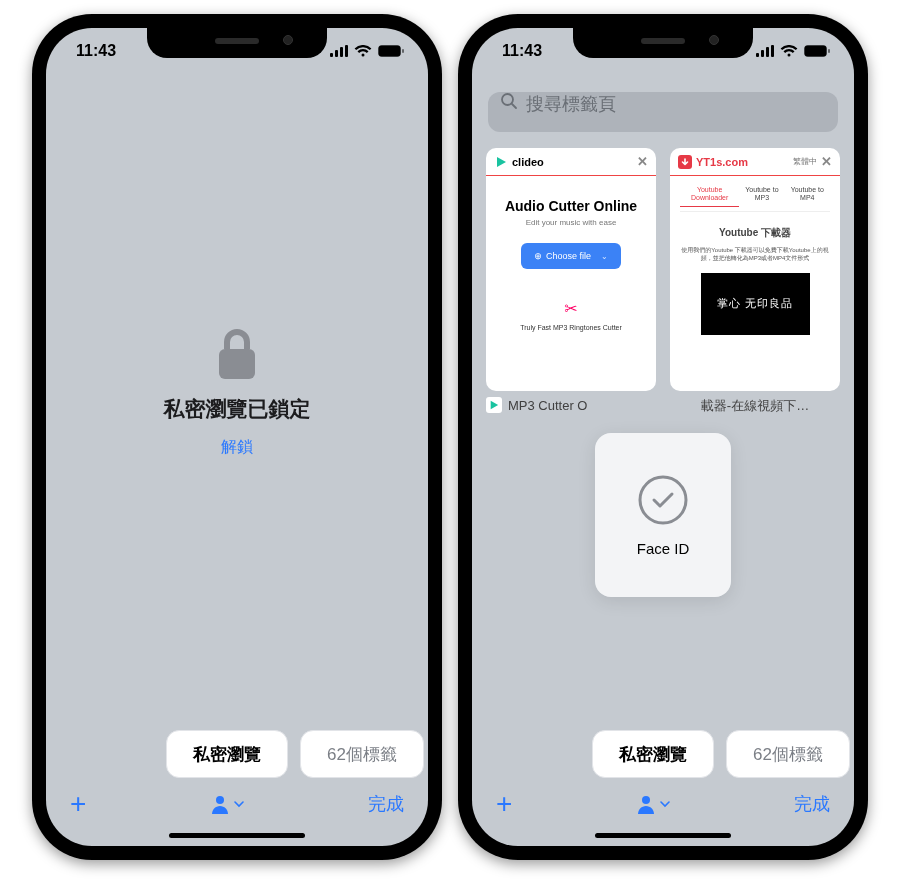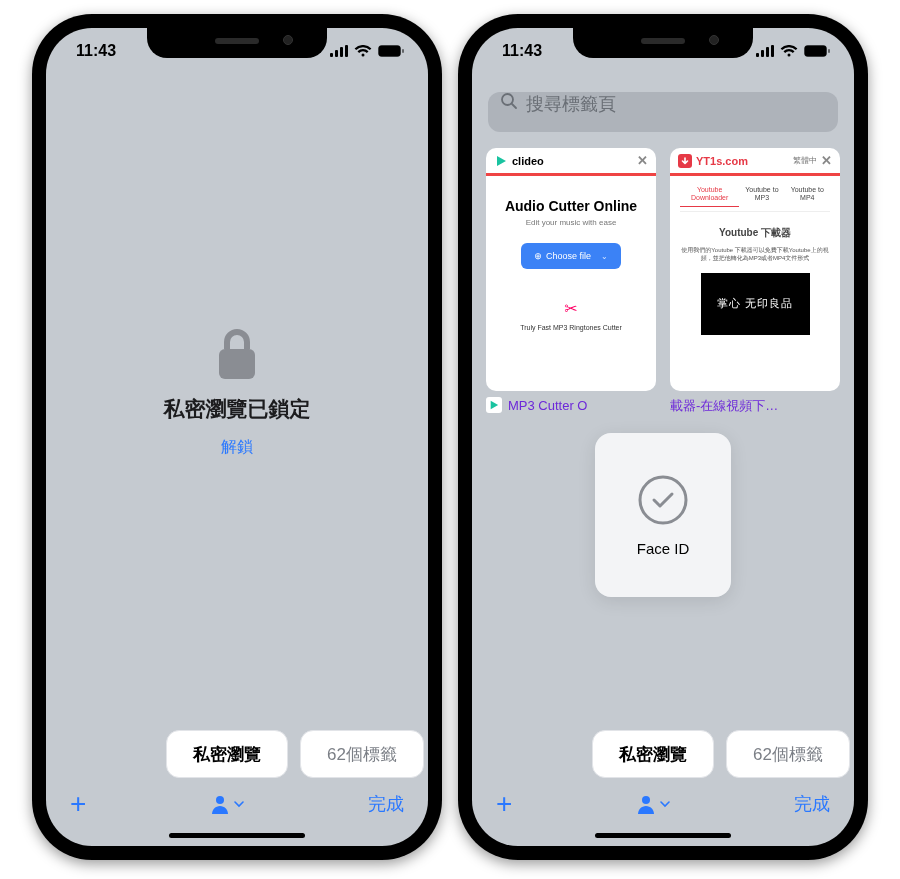--- a/index.html
+++ b/index.html
@@ -24,24 +24,24 @@
   .pill.inactive{color:#7b7f86;font-weight:500;}
   
   .lock-wrap{position:absolute;top:0;left:0;right:0;bottom:0;display:flex;flex-direction:column;align-items:center;justify-content:center;gap:14px;padding-bottom:90px;}
   .lock-title{font-size:21px;font-weight:700;color:#1c1c1e;}
   .lock-link{font-size:16px;color:#2a78ff;font-weight:500;}
   
   .search{position:absolute;top:64px;left:16px;right:16px;height:40px;background:#aeb3ba;border-radius:12px;display:flex;align-items:flex-start;padding:0 12px;color:#6a6f76;font-size:18px;gap:8px;}
   
   .grid{position:absolute;top:120px;left:14px;right:14px;display:flex;gap:14px;}
   .tabcard{flex:1;display:flex;flex-direction:column;}
-  .tabhead{background:#fff;height:28px;border-radius:10px 10px 0 0;display:flex;align-items:center;justify-content:space-between;padding:0 8px;font-size:11px;font-weight:600;border-bottom:3px solid #ef4444;}
+  .tabhead{background:#fff;height:28px;border-radius:10px 10px 0 0;display:flex;align-items:center;justify-content:space-between;padding:0 8px;font-size:11px;font-weight:600;border-bottom:1px solid #ef4444;}
   .tabhead .close{font-size:13px;color:#888;}
   .tabbody{background:#fff;height:215px;border-radius:0 0 10px 10px;padding:10px;font-size:10px;color:#444;position:relative;overflow:hidden;}
-  .tabtitle{margin-top:6px;font-size:13px;font-weight:500;color:#6d28d9;display:flex;align-items:center;gap:6px;}
+  .tabtitle{margin-top:6px;font-size:13px;font-weight:500;color:#404040;display:flex;align-items:center;gap:6px;}
   .t1-big{font-weight:800;font-size:14px;color:#000;margin-top:12px;text-align:center;}
   .t1-sub{font-size:8px;text-align:center;color:#777;margin-top:4px;}
   .choose{margin:16px auto 0;width:100px;height:26px;background:#3b82f6;border-radius:6px;display:flex;align-items:center;justify-content:center;color:#fff;font-size:9px;gap:4px;}
   .scissors{text-align:center;margin-top:30px;color:#f06;font-size:16px;}
   .t1-foot{text-align:center;font-size:7px;margin-top:6px;color:#333;}
   .t2-tabs{display:flex;justify-content:space-around;font-size:7px;border-bottom:1px solid #eee;padding-bottom:4px;}
   .t2-tabs span{text-align:center;line-height:1.2;}
   .t2-h{text-align:center;font-weight:700;font-size:10px;margin-top:14px;}
   .t2-p{font-size:6px;text-align:center;color:#555;margin-top:6px;line-height:1.4;}
   .t2-thumb{margin:10px auto 0;width:109px;height:62px;background:#000;color:#fff;display:flex;align-items:center;justify-content:center;font-size:11px;letter-spacing:1px;font-family:serif;}
@@ -222,21 +222,21 @@
               <span style="color:#e63946;border-bottom:1px solid #e63946;padding-bottom:3px;">Youtube Downloader</span>
               <span>Youtube to MP3</span>
               <span>Youtube to MP4</span>
             </div>
             <div class="t2-h">Youtube 下載器</div>
             <div class="t2-p">使用我們的Youtube 下載器可以免費下載Youtube上的視頻，並把他轉化為MP3或者MP4文件形式</div>
             <div class="t2-thumb">
                 <span>掌心 无印良品</span>
               </div>
           </div>
-          <div class="tabtitle" style="justify-content:flex-start;">
+          <div class="tabtitle" style="justify-content:center;">
             <span>載器-在線視頻下…</span>
           </div>
         </div>
       </div>
 
       <div class="faceid">
         <span>
           <svg width="52" height="52" viewBox="0 0 52 52">
               <circle cx="26" cy="26" r="23" stroke="#8a8d93" stroke-width="3" fill="none"></circle>
               <path d="M17 26l6 6 12-12" stroke="#8a8d93" stroke-width="3" fill="none" stroke-linecap="round" stroke-linejoin="round"></path>

